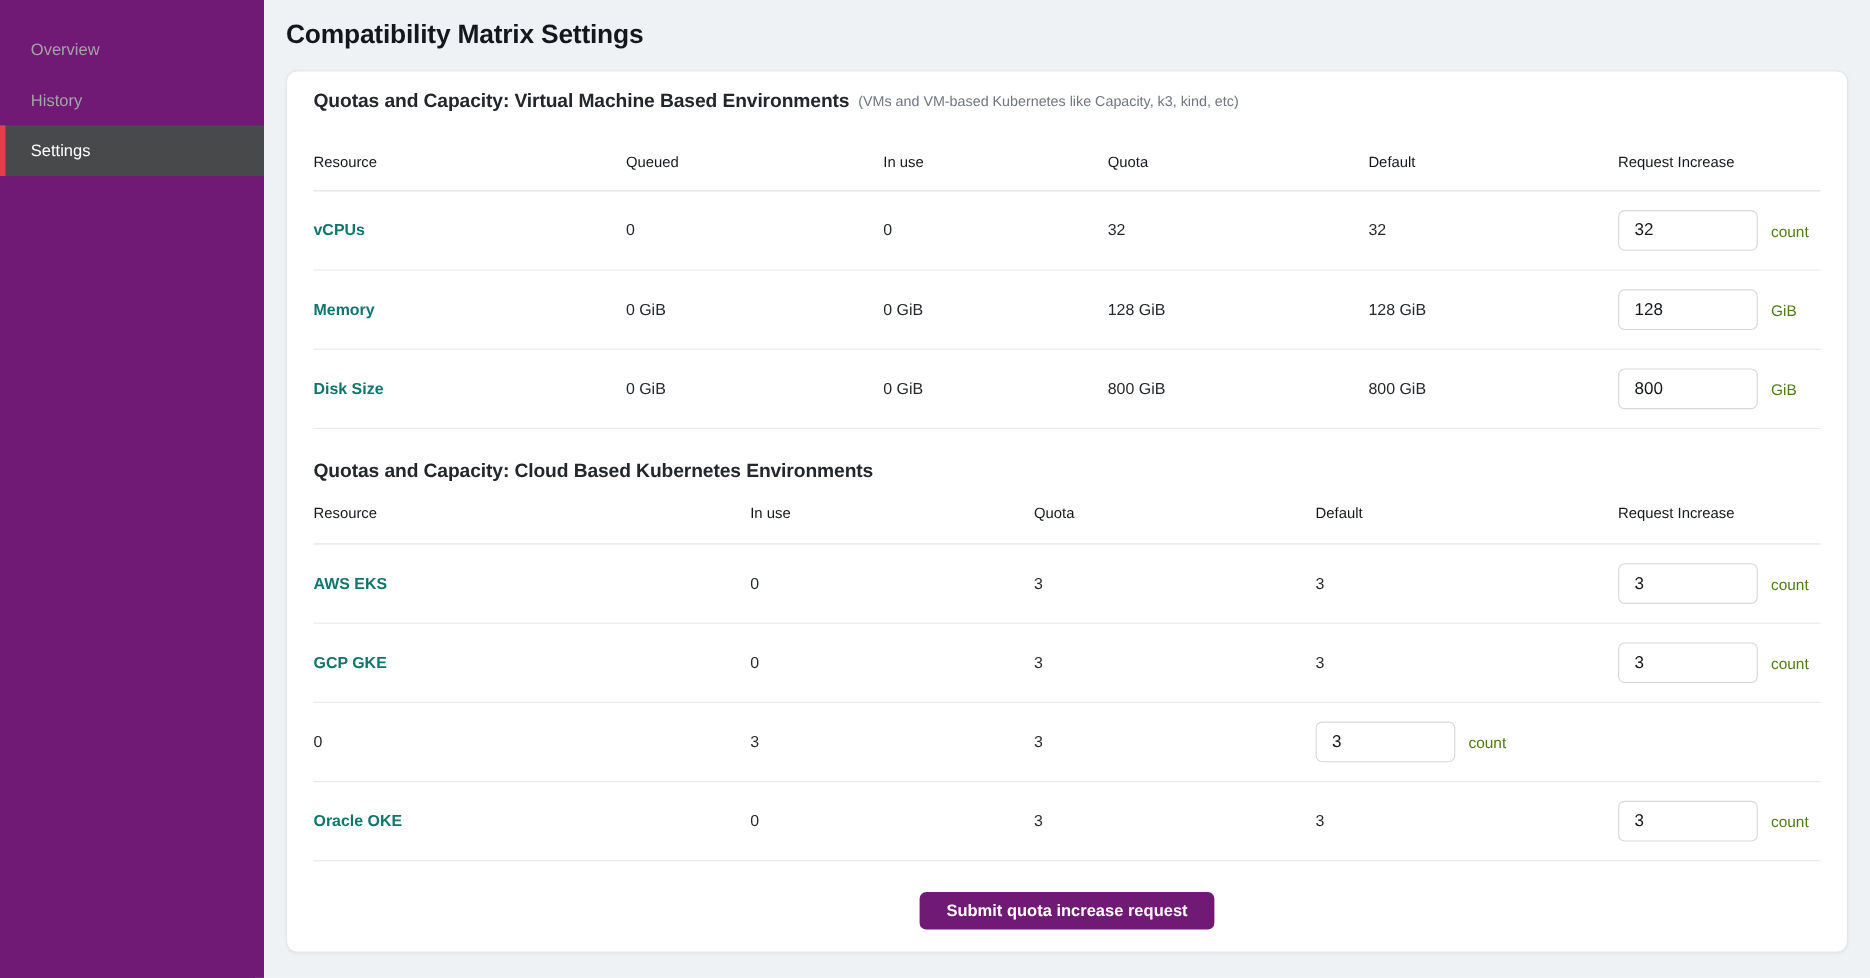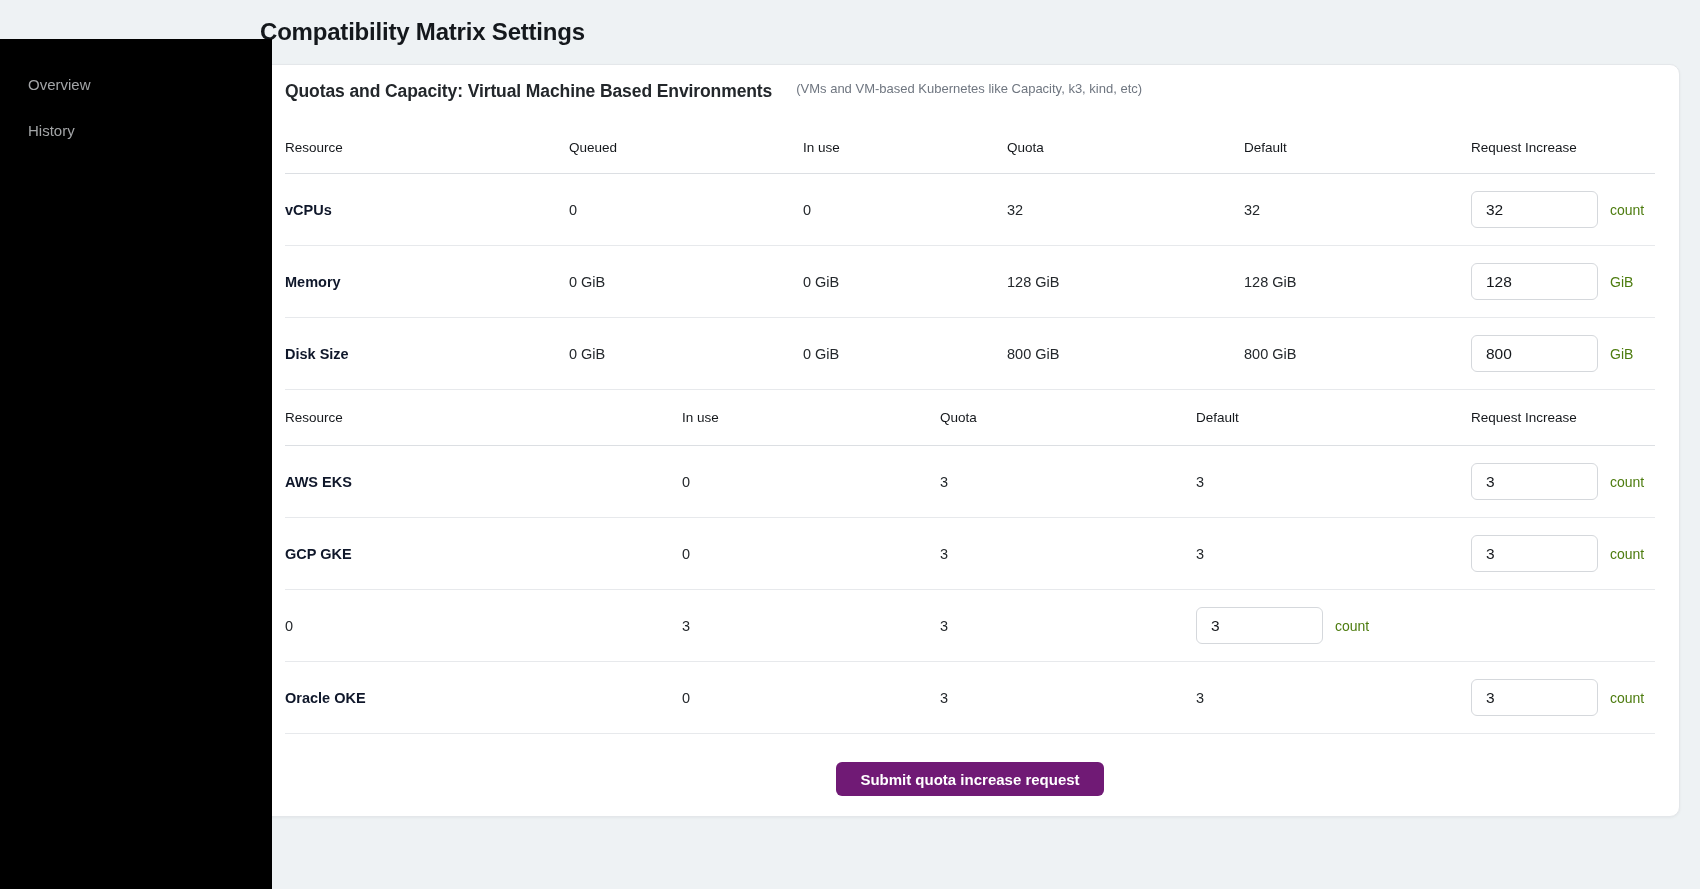--- a/index.html
+++ b/index.html
@@ -7,24 +7,23 @@
   body {
     font-family: "Liberation Sans", sans-serif;
     background: #eef2f4;
     position: relative;
     overflow: hidden;
   }
 
   
   .sidebar {
     position: absolute; left: 0; top: 0; bottom: 0;
-    width: 272px;
-    background: #000000;
+    width: 240px;
+    background: #701a75;
     padding-top: 22px;
-    margin-top: 39px;
   }
   .nav-item {
     position: relative;
     height: 46px;
     display: flex; align-items: center;
     padding-left: 28px;
     font-size: 15px;
     color: #a3a5a7;
     cursor: pointer;
   }
@@ -51,21 +50,21 @@
   }
   .card {
     margin: 18px 20px 0 20px;
     background: #ffffff;
     border: 1px solid #e4e7ea;
     border-radius: 10px;
     box-shadow: 0 1px 3px rgba(16,24,40,0.05);
     padding: 16px 24px 18px 24px;
   }
 
-  .section-title-row { display: flex; align-items: flex-start; gap: 24px; }
+  .section-title-row { display: flex; align-items: center; gap: 8px; }
   .section-title {
     font-size: 17.5px;
     font-weight: 700;
     color: #23272b;
     letter-spacing: -0.1px;
   }
   .section-note { font-size: 13px; color: #6f7680; }
   .section-title-row.second { margin-top: 28px; }
 
   .thead {
@@ -79,21 +78,21 @@
   .cols-cloud { grid-template-columns: 397px 258px 256px 275px 1fr; }
   .th { font-size: 13.5px; font-weight: 400; color: #15181c; }
 
   .trow {
     display: grid;
     align-items: center;
     height: 72px;
     border-bottom: 1px solid #e7e9ec;
   }
   .cell { font-size: 14.5px; color: #24282c; }
-  .cell.resource { font-weight: 700; color: #0f172a; }
+  .cell.resource { font-weight: 700; color: #0f766e; }
 
   .req-cell { display: flex; align-items: center; gap: 12px; }
   .qty-input {
     width: 127px; height: 37px;
     border: 1px solid #d5d8dc;
     border-radius: 6px;
     padding-left: 14px;
     font-size: 15.5px;
     color: #15181c;
     font-family: "Liberation Sans", sans-serif;
@@ -121,20 +120,24 @@
 
 <nav class="sidebar">
   <div class="nav-item">
 
     <span>Overview</span>
   </div>
   <div class="nav-item">
 
     <span>History</span>
   </div>
+  <div class="nav-item active">
+    <span class="active-bar"></span>
+    <span>Settings</span>
+  </div>
 </nav>
 
 <main class="main">
   <h1 class="page-title">Compatibility Matrix Settings</h1>
 
   <section class="card">
 
     <div class="section-title-row">
       <span class="section-title">Quotas and Capacity: Virtual Machine Based Environments</span>
       <span class="section-note">(VMs and VM-based Kubernetes like Capacity, k3, kind, etc)</span>
@@ -178,20 +181,23 @@
       <span class="cell">0 GiB</span>
       <span class="cell">0 GiB</span>
       <span class="cell">800 GiB</span>
       <span class="cell">800 GiB</span>
       <span class="req-cell">
         <input class="qty-input" type="text" value="800" style="">
         <span class="unit">GiB</span>
       </span>
     </div>
 
+    <div class="section-title-row second">
+      <span class="section-title">Quotas and Capacity: Cloud Based Kubernetes Environments</span>
+    </div>
 
     <div class="thead second cols-cloud">
       <span class="th">Resource</span>
       <span class="th">In use</span>
       <span class="th">Quota</span>
       <span class="th">Default</span>
       <span class="th">Request Increase</span>
     </div>
 
     <div class="trow cols-cloud">

